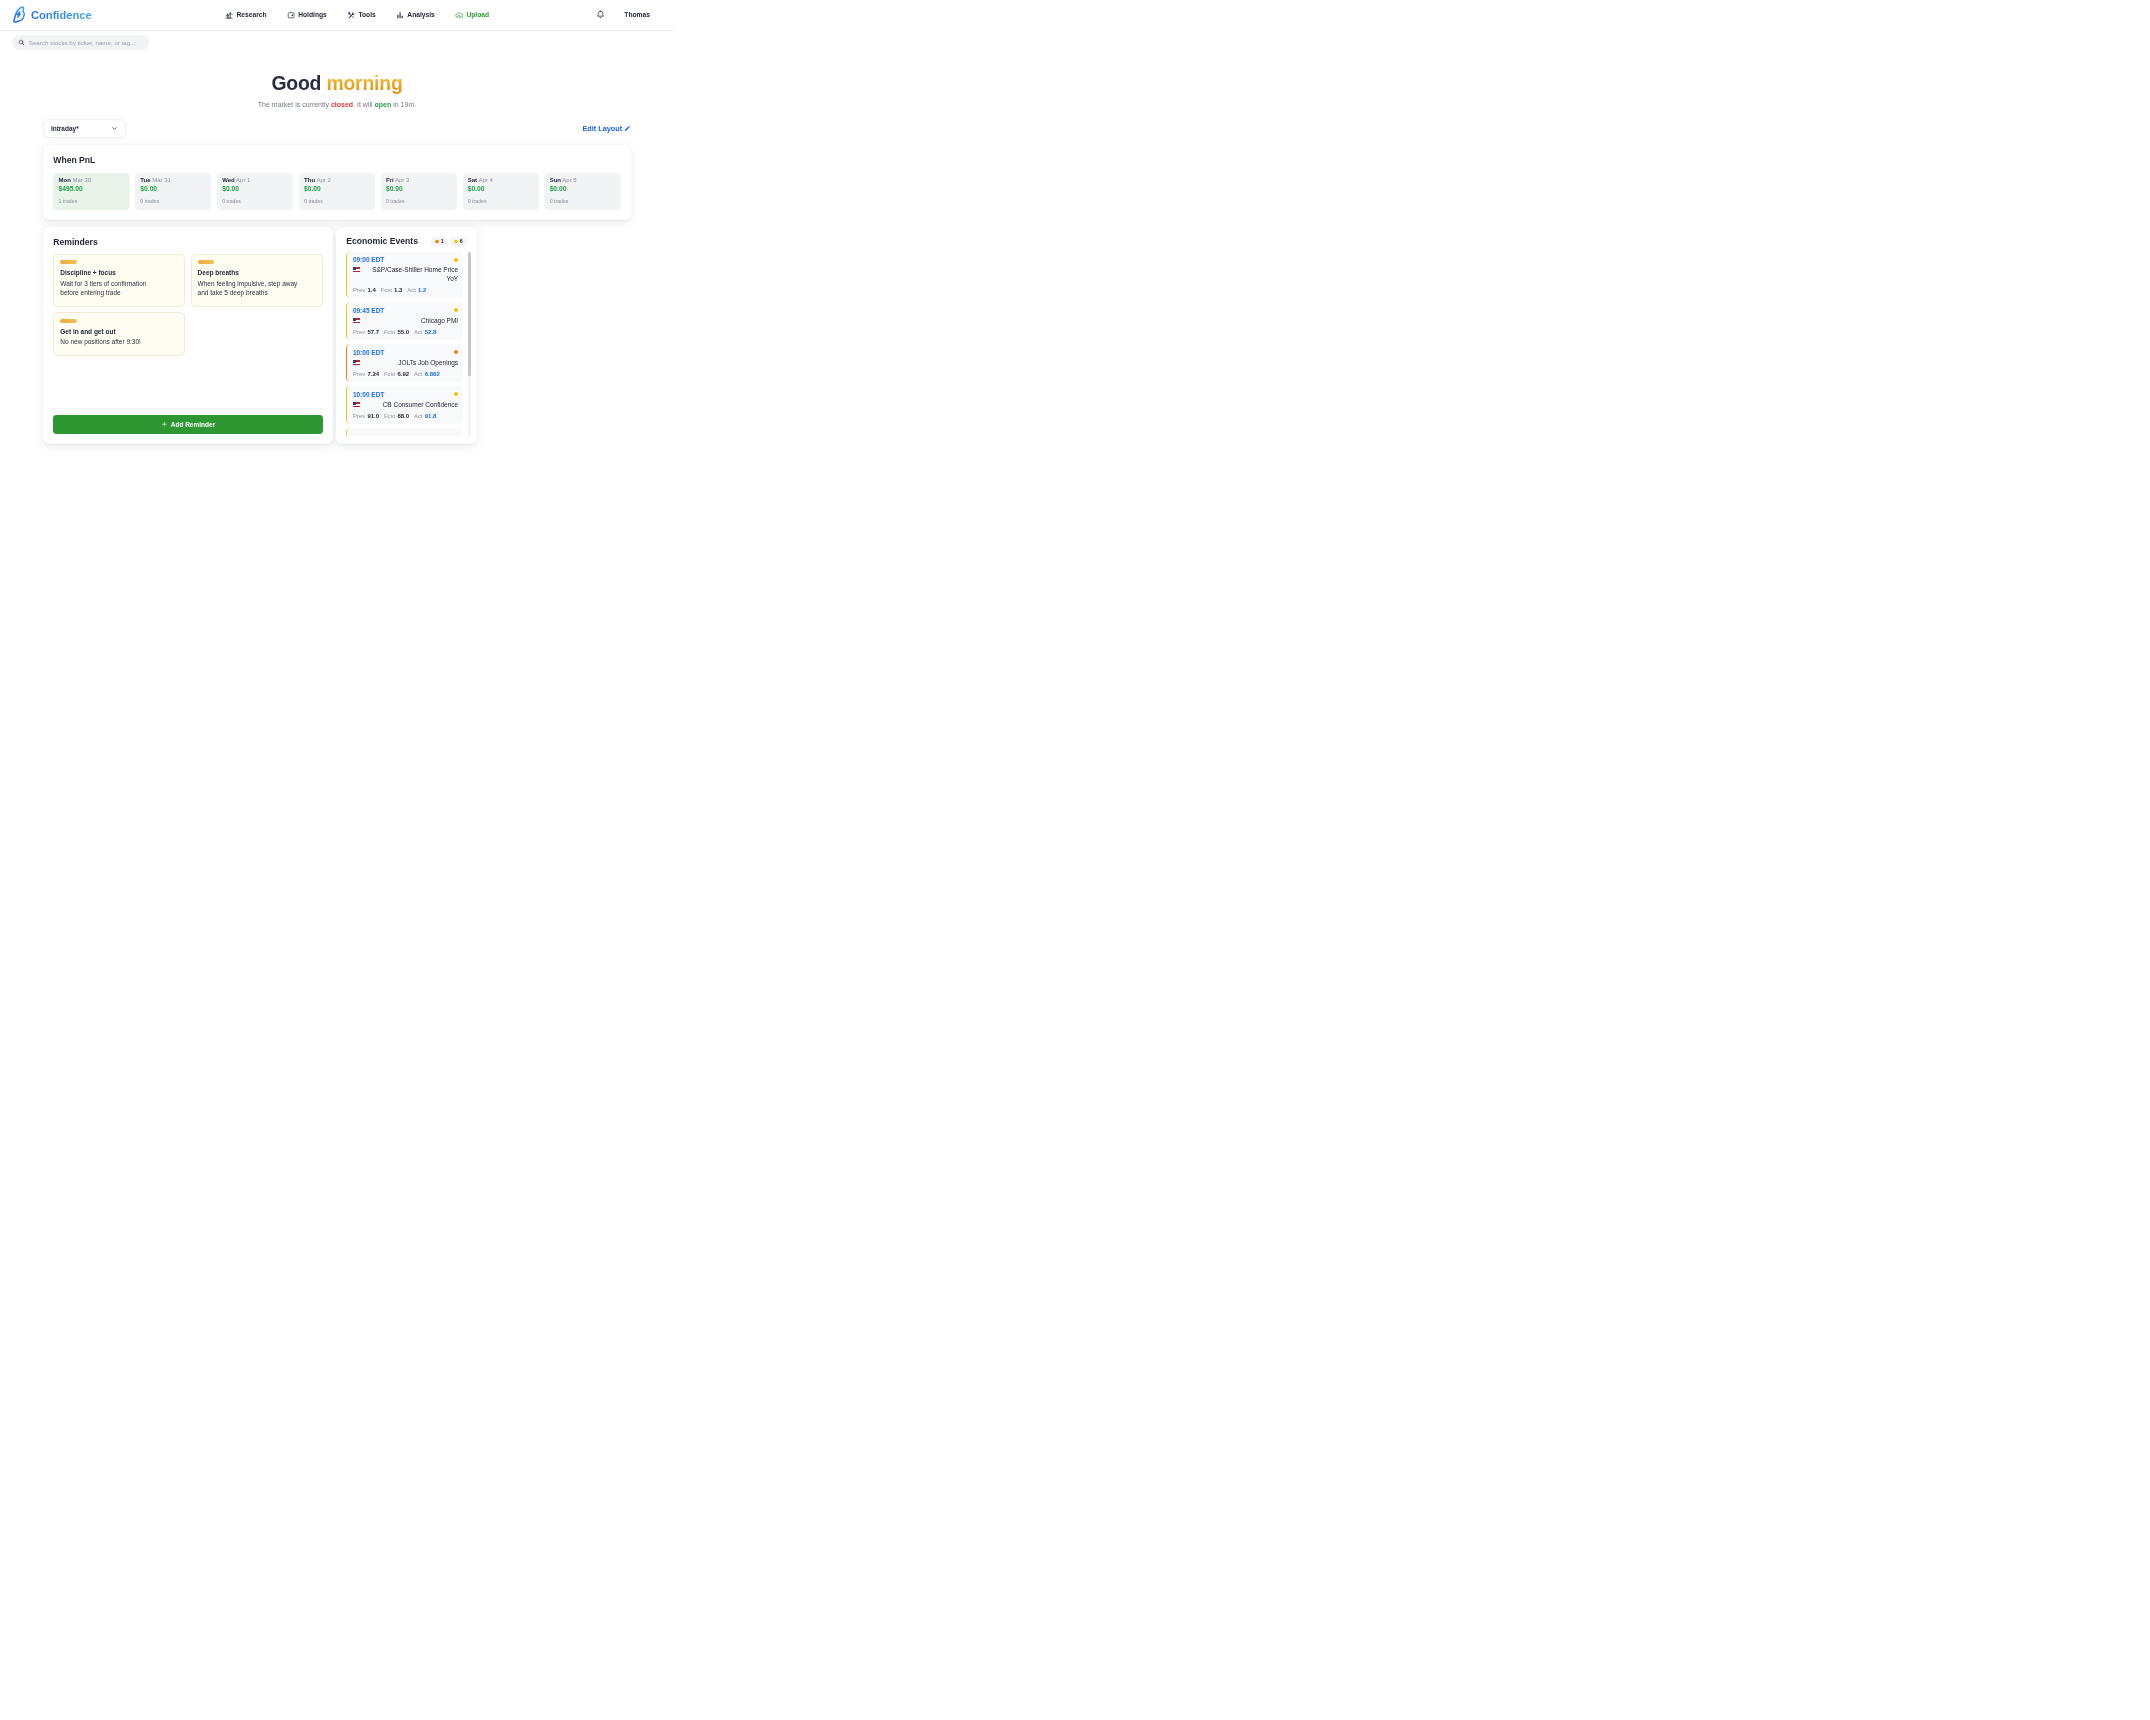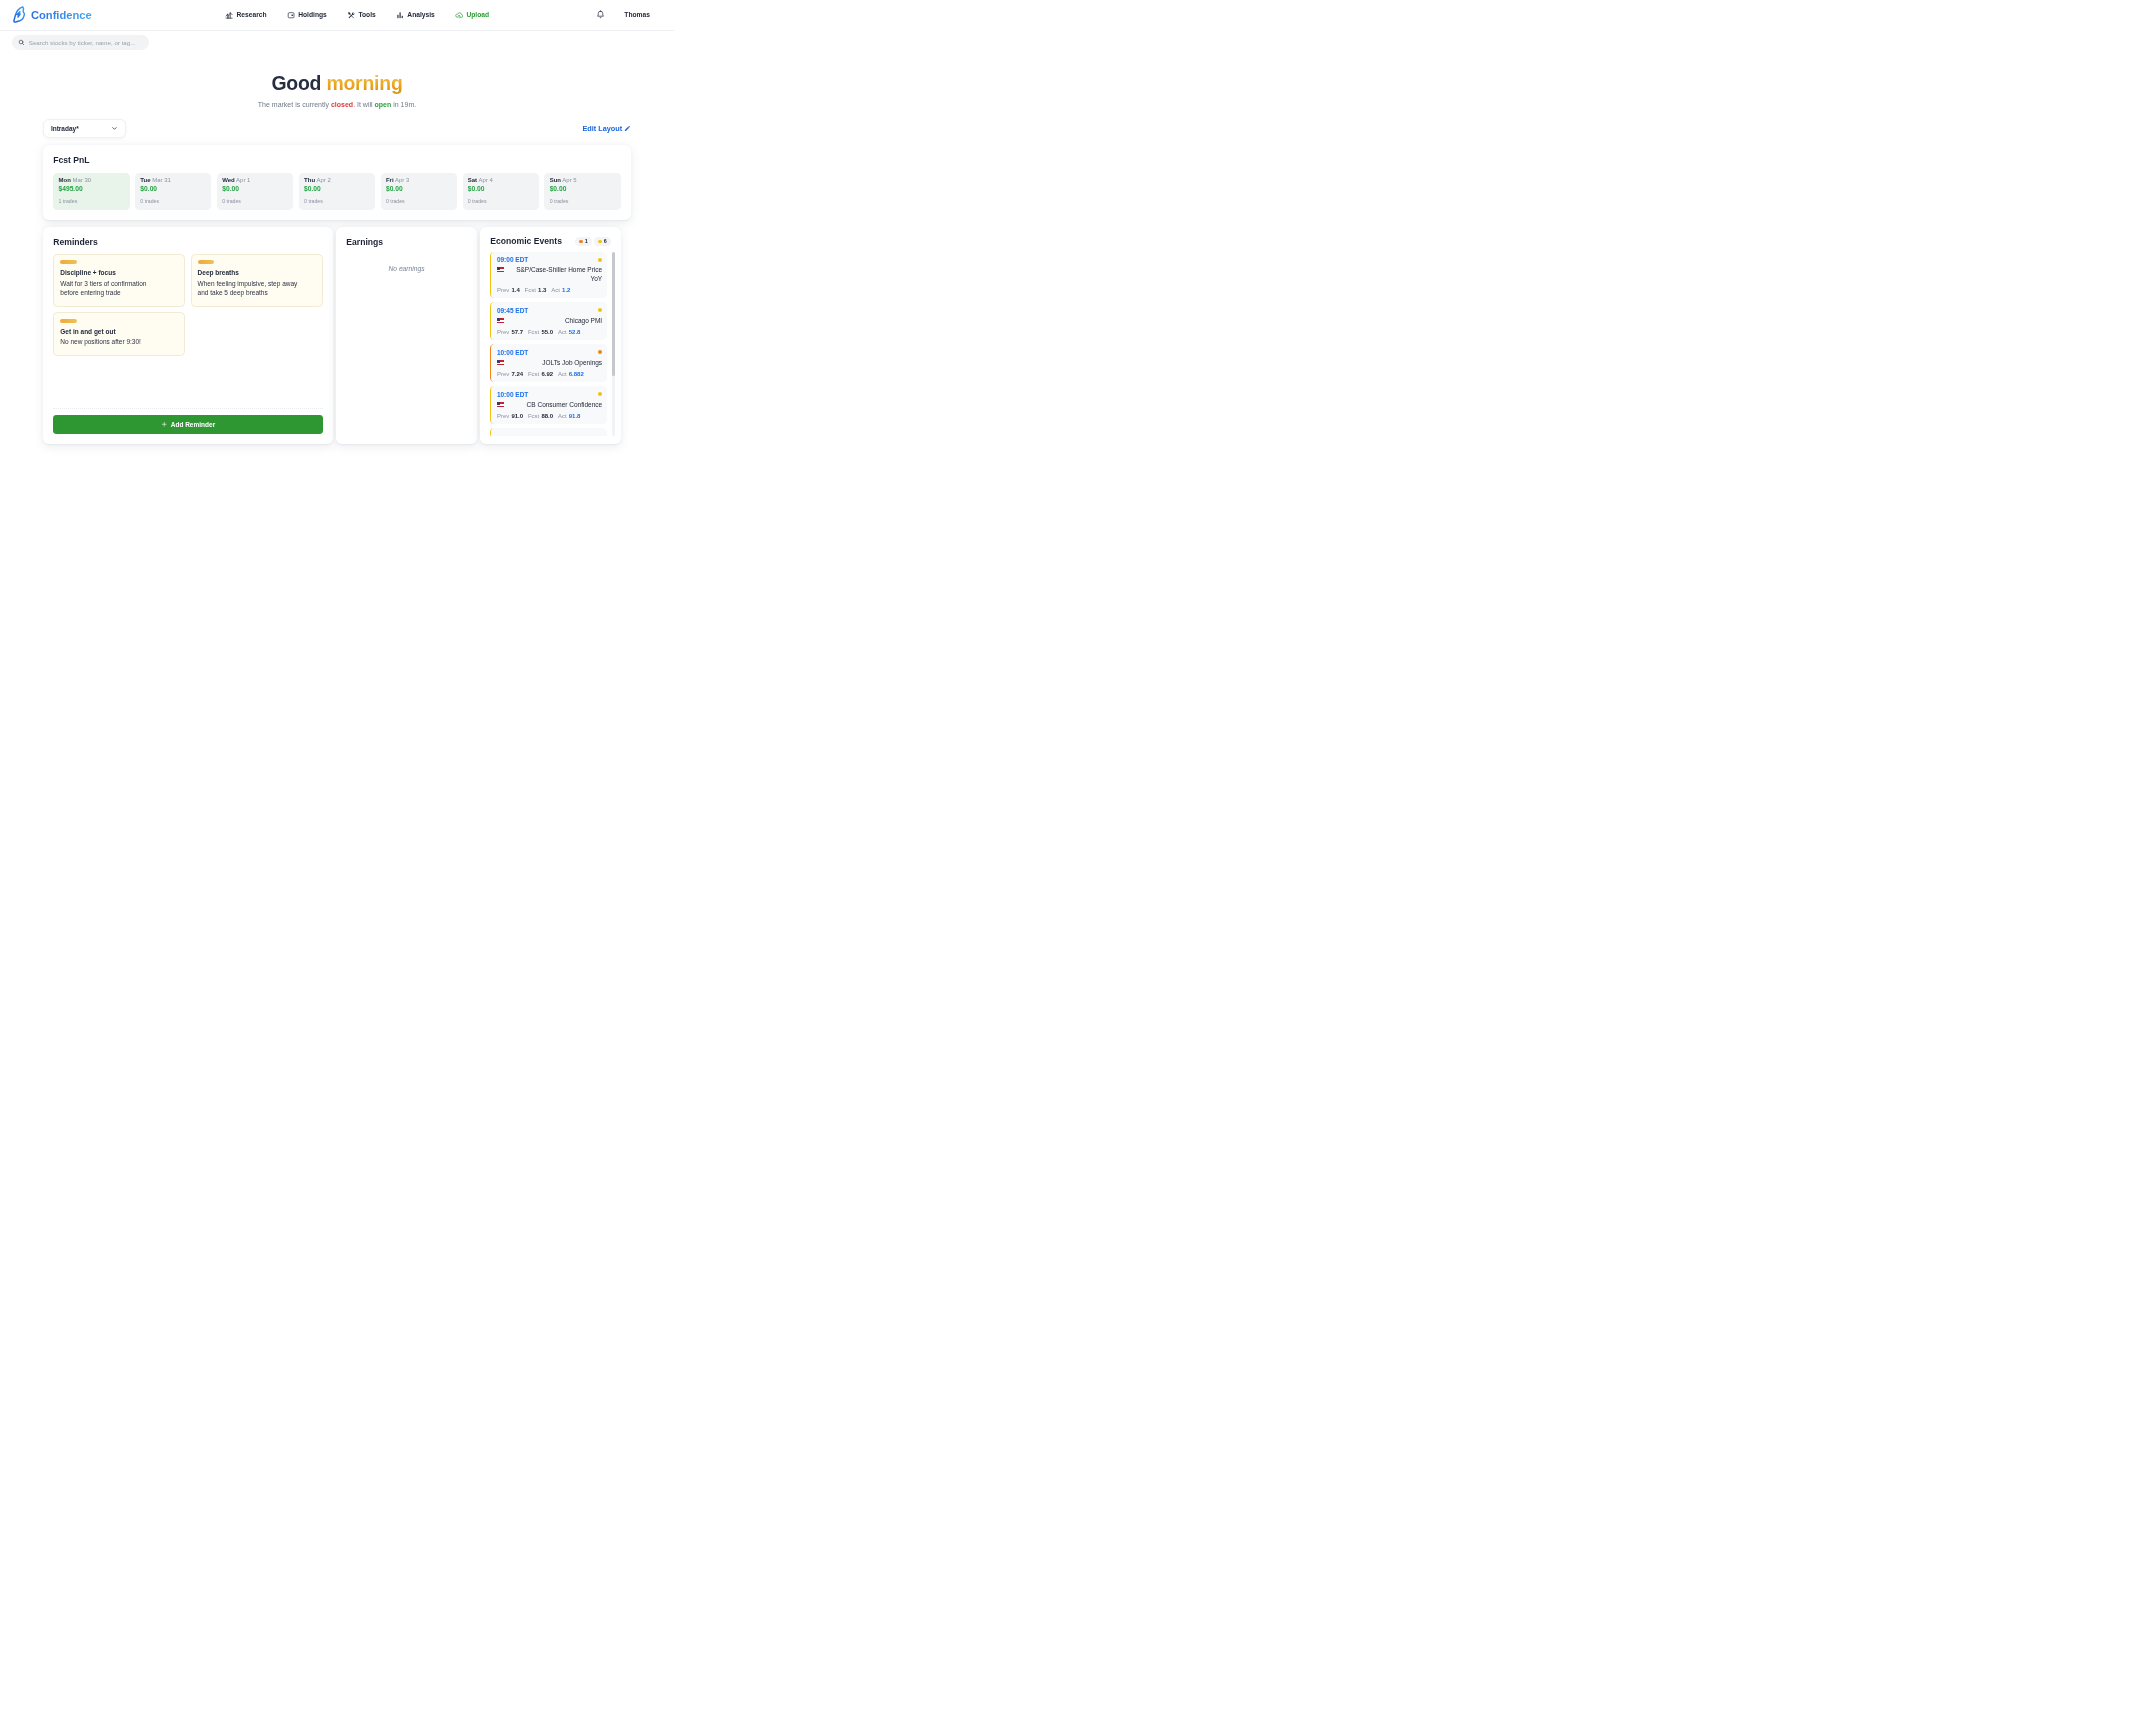--- a/index.html
+++ b/index.html
@@ -234,21 +234,21 @@
     </div>
     <div class="edit-layout">
       <span>Edit Layout</span>
       <svg viewBox="0 0 24 24" fill="currentColor">
         <path d="M3 17.2V21h3.8L17.8 10 14 6.2 3 17.2zM20.7 7.1a1 1 0 0 0 0-1.4l-2.4-2.4a1 1 0 0 0-1.4 0L15 5.2 18.8 9l1.9-1.9z"></path>
         </svg>
     </div>
   </div>
 
   <div class="card pnl-section">
-    <div class="card-title">Fcst PnL</div>
+    <div class="card-title">When PnL</div>
     <div class="pnl-row">
         <div class="pnl-card highlight">
           <div class="pnl-top"><span class="pnl-day">Mon</span> <span class="pnl-date">Mar 30</span></div>
           <div class="pnl-value">$495.00</div>
           <div class="pnl-trades">1 trades</div>
         </div>
         <div class="pnl-card">
           <div class="pnl-top"><span class="pnl-day">Tue</span> <span class="pnl-date">Mar 31</span></div>
           <div class="pnl-value">$0.00</div>
           <div class="pnl-trades">0 trades</div>
@@ -306,24 +306,20 @@
       <div class="add-reminder-wrap">
         <button class="add-reminder">
           <svg viewBox="0 0 24 24" fill="none" stroke="currentColor" stroke-width="2.2" stroke-linecap="round">
               <path d="M12 5v14M5 12h14"></path>
             </svg>
           <span>Add Reminder</span>
         </button>
       </div>
     </div>
 
-    <div class="card earnings-card">
-      <div class="card-title">Earnings</div>
-      <div class="earnings-empty">No earnings</div>
-    </div>
 
     <div class="card events-card">
       <div class="events-head">
         <div class="card-title">Economic Events</div>
         <div class="ee-badges">
             <span class="ee-badge">
               <span class="ee-dot" style="background: rgb(240, 132, 24);"></span>
               <span class="ee-count">1</span>
             </span>
             <span class="ee-badge">

